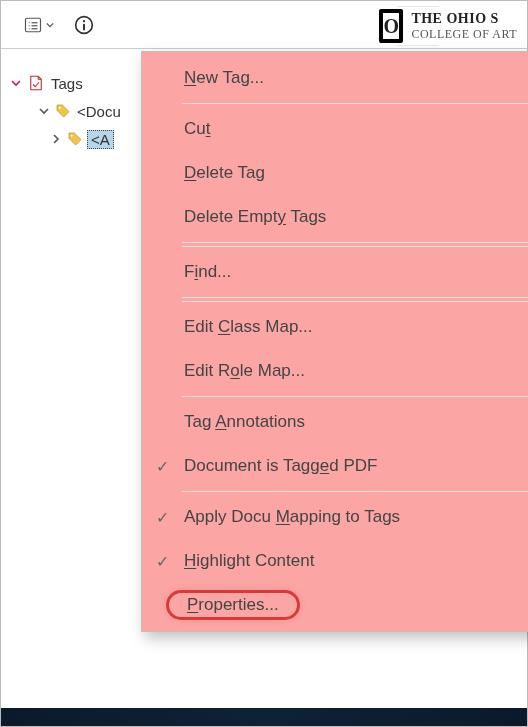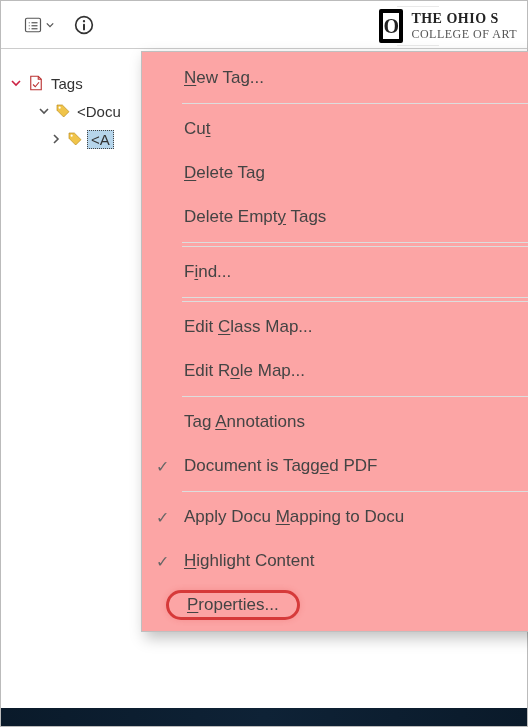--- a/index.html
+++ b/index.html
@@ -271,21 +271,21 @@
       <div class="menu-item">
         <span><span>Tag </span><span class="u">A</span><span>nnotations</span></span>
       </div>
       <div class="menu-item">
         <span class="check">✓</span>
         <span><span>Document is Tagg</span><span class="u">e</span><span>d PDF</span></span>
       </div>
       <div class="menu-sep"></div>
       <div class="menu-item">
         <span class="check">✓</span>
-        <span><span>Apply Docu </span><span class="u">M</span><span>apping to Docu</span></span>
+        <span><span>Apply Docu </span><span class="u">M</span><span>apping to Tags</span></span>
       </div>
       <div class="menu-item">
         <span class="check">✓</span>
         <span><span></span><span class="u">H</span><span>ighlight Content</span></span>
       </div>
       <div class="menu-item">
         <span class="highlight-ring"><span class="inner"><span><span></span><span class="u">P</span><span>roperties...</span></span></span></span>
       </div>
     </div>
 

